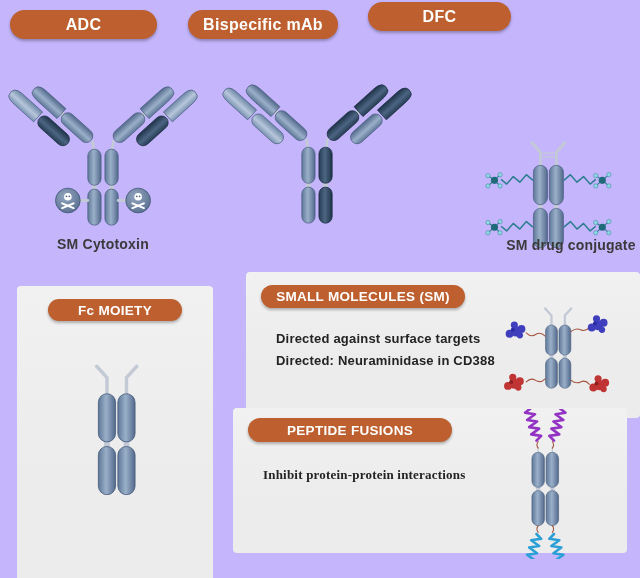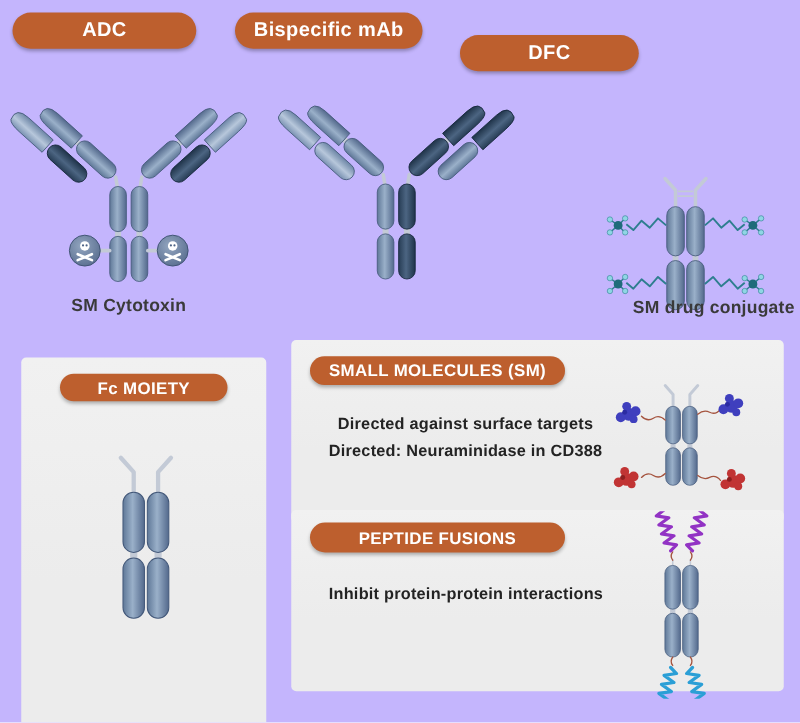--- a/index.html
+++ b/index.html
@@ -71,21 +71,21 @@
 </svg>
 
 <div id="stage">
 
   <div class="pill pill-top" style="left:10px;top:10px;width:147px;">
       <span>ADC</span>
     </div>
   <div class="pill pill-top" style="left:188px;top:10px;width:150px;">
       <span>Bispecific mAb</span>
     </div>
-  <div class="pill pill-top" style="left:368px;top:28px;width:143px;">
+  <div class="pill pill-top" style="left:368px;top:2px;width:143px;">
       <span>DFC</span>
     </div>
 
   <svg class="abs" style="left:8px;top:58px;" width="190" height="171" viewBox="0 0 200 180">
 
     <path class="hinge" d="M91,100 L89,88"></path>
     <path class="hinge" d="M109,100 L111,88"></path>
 
     <g transform="rotate(-48 89 88)">
       <rect class="nub" x="86.5" y="36" width="5" height="12" rx="2"></rect>
@@ -242,25 +242,25 @@
       <path class="hinge" d="M50,46 L50,32 L59,22"></path>
       <rect class="nub" x="30.5" y="84" width="5" height="10" rx="2"></rect>
       <rect class="nub" x="47.5" y="84" width="5" height="10" rx="2"></rect>
       <rect class="cyl" x="25.5" y="46" width="15" height="42" rx="7.5" fill="url(#gMid)"></rect>
       <rect class="cyl" x="42.5" y="46" width="15" height="42" rx="7.5" fill="url(#gMid)"></rect>
       <rect class="cyl" x="25.5" y="92" width="15" height="42" rx="7.5" fill="url(#gMid)"></rect>
       <rect class="cyl" x="42.5" y="92" width="15" height="42" rx="7.5" fill="url(#gMid)"></rect>
     </svg>
   </div>
 
-  <div class="panel" style="left:233px;top:272px;width:394px;height:146px;">
+  <div class="panel" style="left:246px;top:272px;width:394px;height:146px;">
     <div class="pill pill-panel" style="left:15px;top:13px;width:204px;height:23px;">
         <span>SMALL MOLECULES (SM)</span>
       </div>
-    <div class="body-text" style="left:30px;top:56px;text-align:center;">
+    <div class="body-text" style="left:30px;top:56px;">
       <div>Directed against surface targets</div>
       <div>Directed: Neuraminidase in CD388</div>
     </div>
     <svg class="abs" style="left:232px;top:26px;" width="158" height="111" viewBox="0 0 200 140">
       <g>
         <path class="hinge" d="M93,34 L93,22 L85,13"></path>
         <path class="hinge" d="M110,34 L110,22 L118,13"></path>
         <rect class="nub" x="90.5" y="70" width="5" height="9" rx="2"></rect>
         <rect class="nub" x="107.5" y="70" width="5" height="9" rx="2"></rect>
         <rect class="cyl" x="85.5" y="34" width="15" height="38" rx="7.5" fill="url(#gMid)"></rect>
@@ -304,21 +304,21 @@
         <circle class="blob-red" cx="159" cy="115" r="4"></circle>
           <circle class="blob-red-dk" cx="150" cy="108" r="2.5"></circle>
       </g>
     </svg>
   </div>
 
   <div class="panel" style="left:233px;top:408px;width:394px;height:145px;">
     <div class="pill pill-panel" style="left:15px;top:10px;width:204px;height:24px;">
         <span>PEPTIDE FUSIONS</span>
       </div>
-    <div class="body-text" style="left:30px;top:56px;">
+    <div class="body-text" style="left:30px;top:56px;font-family:Liberation Serif, serif;">
       <div>Inhibit protein-protein interactions</div>
     </div>
     <svg class="abs" style="left:240px;top:1px;" width="142" height="150" viewBox="0 0 170 180">
       <g>
         <line class="hinge-thin" x1="78" y1="52" x2="78" y2="46"></line>
         <line class="hinge-thin" x1="95" y1="52" x2="95" y2="46"></line>
         <rect class="nub" x="75.5" y="90" width="5" height="10" rx="2"></rect>
         <rect class="nub" x="92.5" y="90" width="5" height="10" rx="2"></rect>
         <rect class="cyl" x="70.5" y="52" width="15" height="42" rx="7.5" fill="url(#gMid)"></rect>
         <rect class="cyl" x="87.5" y="52" width="15" height="42" rx="7.5" fill="url(#gMid)"></rect>

